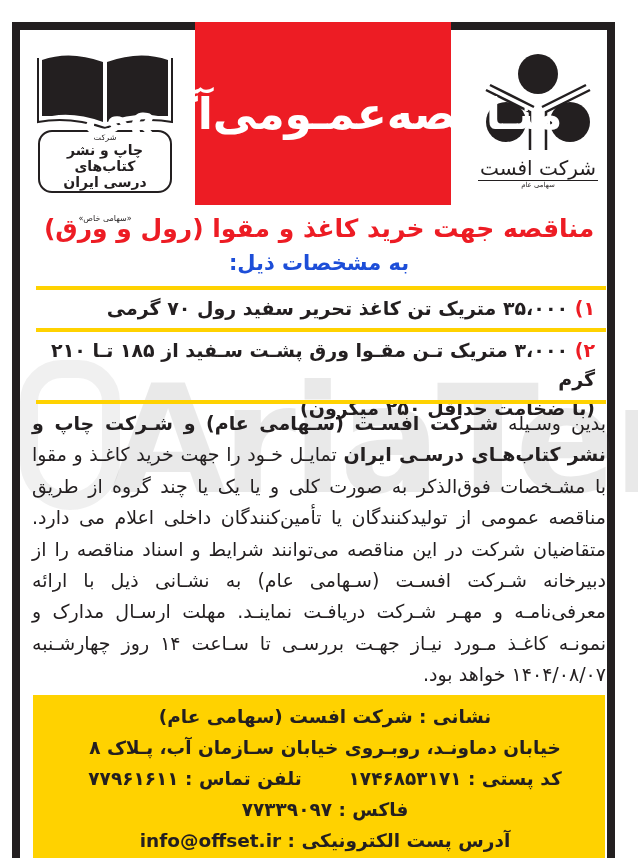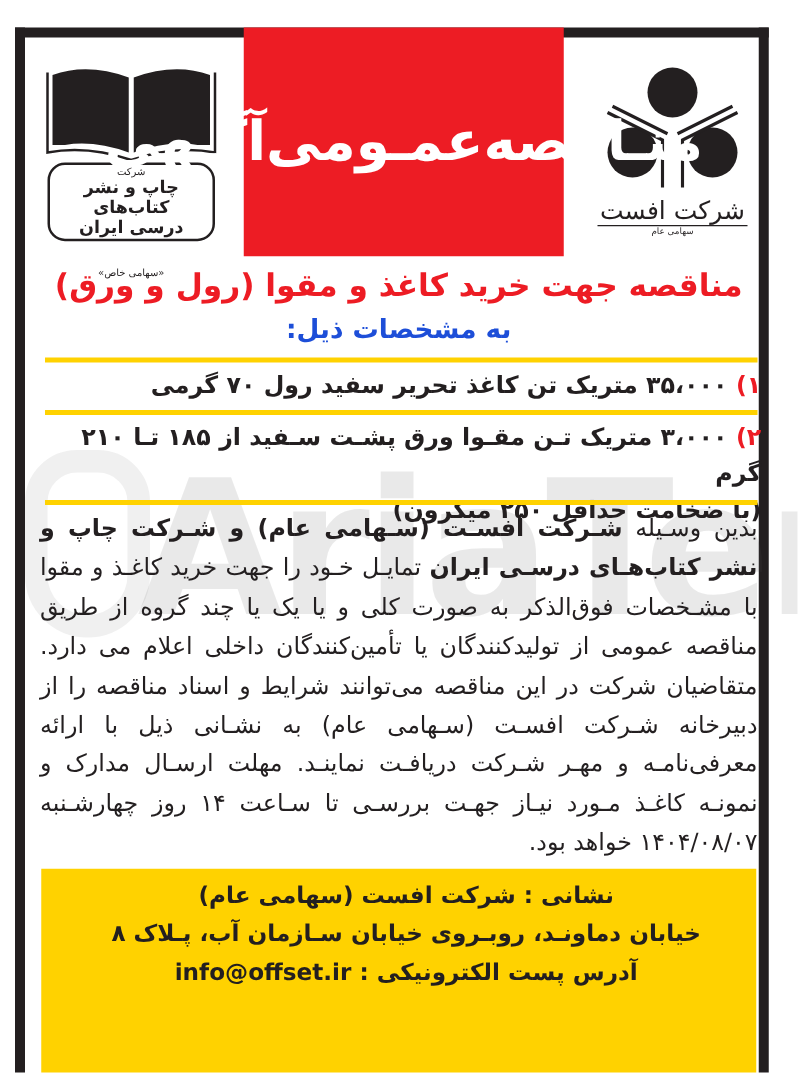--- a/index.html
+++ b/index.html
@@ -6,21 +6,21 @@
   body { width:638px; height:858px; position:relative; overflow:hidden; font-family:"DejaVu Sans", sans-serif; }
   .frame { position:absolute; left:12px; top:22px; width:603px; height:850px; border:8px solid #231f20; border-bottom:none; box-sizing:border-box; background:#fff; }
   .red-box { position:absolute; left:195px; top:22px; width:256px; height:183px; background:#ed1c24; display:flex; align-items:center; justify-content:center; z-index:3; }
   .red-box .t { color:#fff; font-weight:bold; font-size:44px; line-height:56px; direction:rtl; text-align:center; }
   .logo-left { position:absolute; left:30px; top:50px; width:150px; height:120px; z-index:2; }
   .logo-right { position:absolute; left:468px; top:52px; width:140px; height:130px; z-index:2; }
   .logo-caption { font-size:8px; color:#231f20; text-align:center; direction:rtl; }
   .headline { position:absolute; left:20px; right:20px; top:212px; text-align:center; color:#ed1c24; font-weight:bold; font-size:25px; direction:rtl; line-height:34px; z-index:2; }
   .subhead { position:absolute; left:20px; right:20px; top:251px; text-align:center; color:#1d4ed8; font-weight:bold; font-size:21px; direction:rtl; z-index:2; }
   .yline { position:absolute; left:36px; width:570px; height:4px; background:#ffd200; z-index:2; }
-  .item { position:absolute; left:36px; right:29px; direction:rtl; text-align:right; color:#231f20; font-weight:bold; font-size:19px; line-height:29px; z-index:2; }
+  .item { position:absolute; left:36px; right:43px; direction:rtl; text-align:right; color:#231f20; font-weight:bold; font-size:19px; line-height:29px; z-index:2; }
   .item .num { color:#ed1c24; }
   .body-text { position:absolute; left:32px; right:32px; top:408px; direction:rtl; text-align:justify; text-align-last:right; color:#231f20; font-size:19px; line-height:31.4px; z-index:2; }
   .body-text b { font-weight:bold; }
   .yellow-box { position:absolute; left:33px; top:695px; width:572px; height:170px; background:#ffd200; z-index:2; direction:rtl; text-align:center; color:#231f20; font-weight:bold; }
   .yellow-box .ln { font-size:18.5px; line-height:31px;padding-left:12px; }
   .yellow-box .first { padding-top:6px; }
   .watermark { position:absolute; left:0; top:340px; width:638px; height:200px; z-index:1; opacity:0.12; color:#555; font-weight:bold; font-size:150px; line-height:200px; letter-spacing:-4px; padding-left:110px; white-space:nowrap; }
   .wm-shield { position:absolute; left:20px; top:360px; width:100px; height:150px; border:18px solid #999; border-radius:50px 50px 60px 60px; opacity:0.15; z-index:1; box-sizing:border-box; }
 </style>
 </head>
@@ -80,15 +80,21 @@
 
 <div class="body-text">
   <span>بدین وسـیله </span><b>شـرکت افسـت (سـهامی عام) و شـرکت چاپ و نشر کتاب‌هـای درسـی ایران</b><span> تمایـل خـود را جهت خرید کاغـذ و مقوا با مشـخصات فوق‌الذکر به صورت کلی و یا یک یا چند گروه از طریق مناقصه عمومی از تولیدکنندگان یا تأمین‌کنندگان داخلی اعلام می دارد.</span>
   <span>متقاضیان شرکت در این مناقصه می‌توانند شرایط و اسناد مناقصه را از دبیرخانه شـرکت افسـت (سـهامی عام) به نشـانی ذیل با ارائه معرفی‌نامـه و مهـر شـرکت دریافـت نماینـد. مهلت ارسـال مدارک و نمونـه کاغـذ مـورد نیـاز جهـت بررسـی تا سـاعت ۱۴ روز چهارشـنبه ۱۴۰۴/۰۸/۰۷ خواهد بود.</span>
 </div>
 
 <div class="yellow-box">
   <div class="ln first">نشانی : شرکت افست (سهامی عام)</div>
   <div class="ln">خیابان دماونـد، روبـروی خیابان سـازمان آب، پـلاک ۸</div>
   <div class="ln">
+    <span>کد پستی : ۱۷۴۶۸۵۳۱۷۱</span>
+    <span style="display:inline-block;width:34px;"></span>
+    <span>تلفن تماس : ۷۷۹۶۱۶۱۱</span>
+  </div>
+  <div class="ln">فاکس : ۷۷۳۳۹۰۹۷</div>
+  <div class="ln">
     <span>آدرس پست الکترونیکی : </span><span>info@offset.ir</span>
   </div>
 </div>
 
 </body></html>

